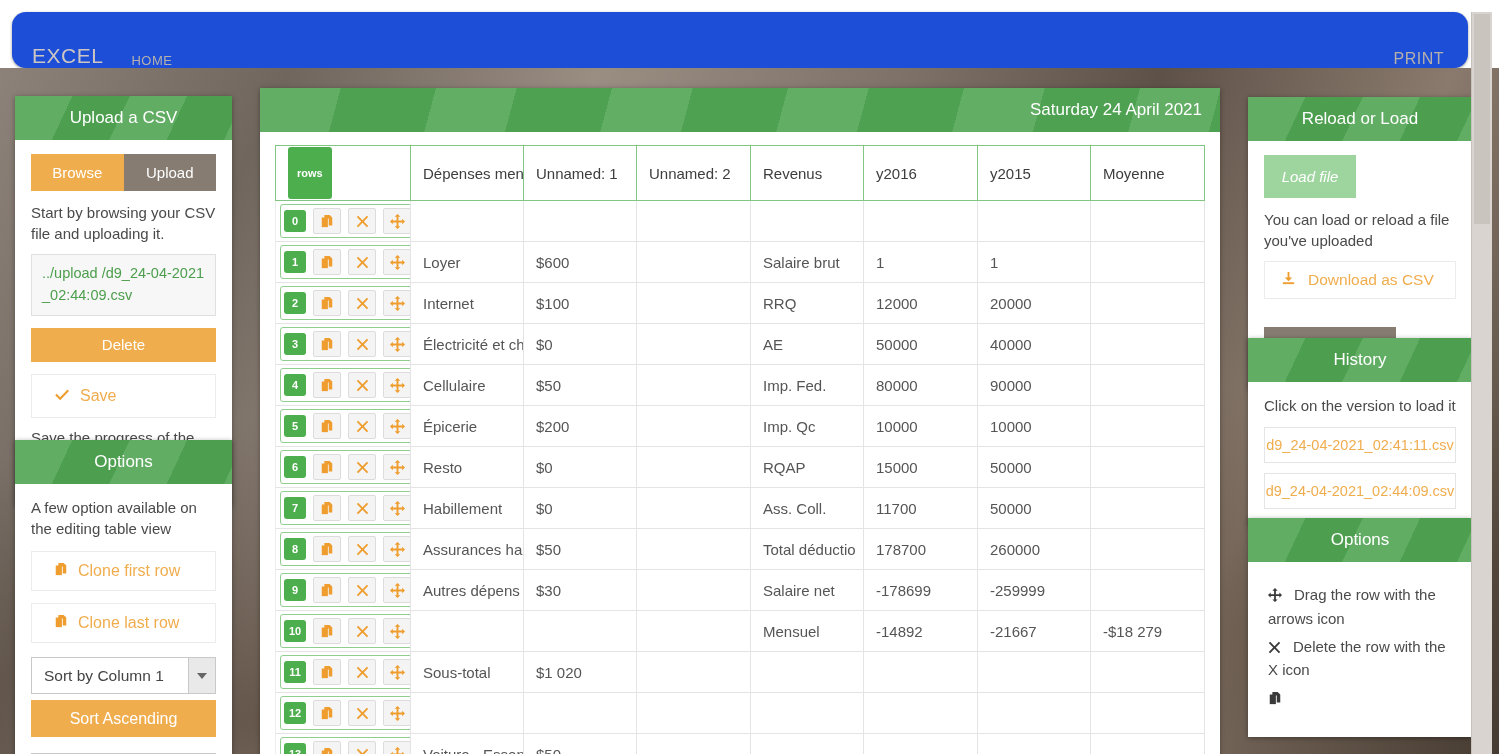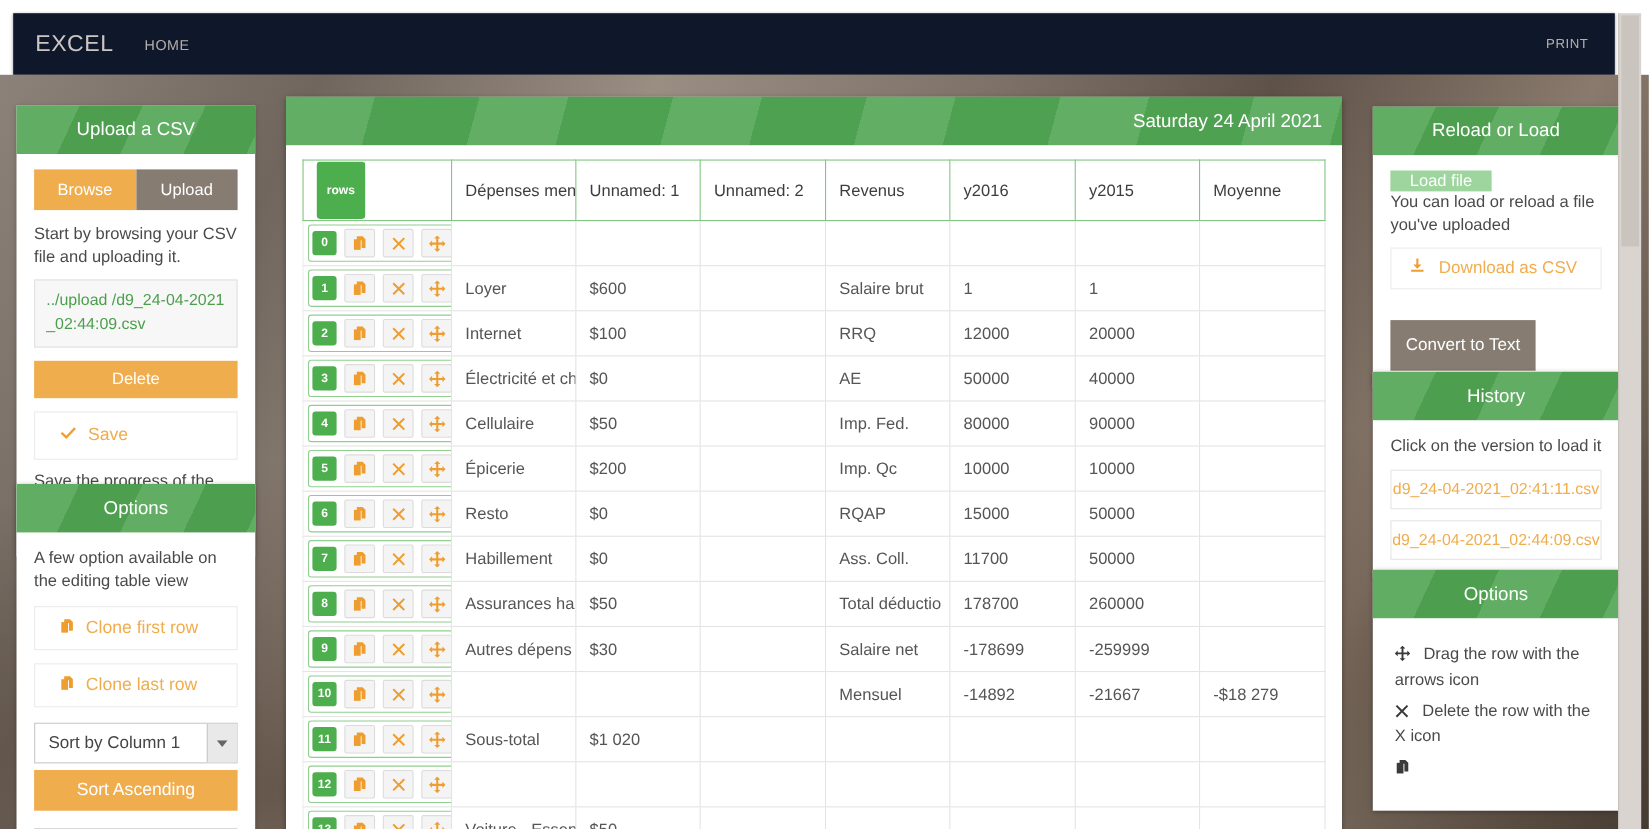--- a/index.html
+++ b/index.html
@@ -4,26 +4,27 @@
 <style>
   * { box-sizing: border-box; }
   html,body { margin:0; padding:0; }
   body {
     width:1499px; height:754px; overflow:hidden; position:relative;
     background:#ffffff; font-family:"Liberation Sans", sans-serif;
   }
   
   .navbar {
     position:absolute; left:12px; right:31px; top:12px; height:56px;
-    background:#0f172a; display:flex; align-items:center;
+    background:#1d4ed8; display:flex; align-items:flex-end;
     box-shadow:0 1px 3px rgba(0,0,0,.4);
+    border-radius:14px;
   }
   .brand { color:#cbc6c2; font-size:21px; letter-spacing:.5px; margin-left:20px; }
   .nav-link { color:#b5b0ac; font-size:13px; margin-left:28px; letter-spacing:.5px; cursor:pointer; }
-  .nav-right { margin-left:auto; margin-right:24px; color:#b5b0ac; font-size:12px; letter-spacing:.5px; cursor:pointer; }
+  .nav-right { margin-left:auto; margin-right:24px; color:#b5b0ac; font-size:16px; letter-spacing:.5px; cursor:pointer; }
   
   .bg {
     position:absolute; left:0; right:0; top:68px; bottom:0;
     background:
       radial-gradient(900px 500px at 18% 95%, rgba(62,46,34,.55), rgba(62,46,34,0) 60%),
       radial-gradient(700px 400px at 90% 80%, rgba(70,55,42,.45), rgba(70,55,42,0) 60%),
       linear-gradient(115deg,#8d8279 0%,#70665d 16%,#9a8d82 33%,#7e7268 50%,#5e5148 64%,#8a7a6d 80%,#463c33 100%);
   }
   
   .scrollbar { position:absolute; right:7px; top:12px; bottom:0; width:21px; background:#d9d4cf; border-left:1px solid #c7c1bb; }
@@ -631,21 +632,21 @@
     <td></td>
   </tr>
 
 </tbody>
   </table>
 </div>
 
 <div class="card" style="left:1248px; top:97px; width:224px;">
   <div class="card-header">Reload or Load</div>
   <div class="card-body">
-    <button class="btn btn-lightgreen" style="width:92px; height:19px; ">Load file</button>
+    <button class="btn btn-lightgreen" style="width:92px; height:43px; margin-bottom:12px;font-style:italic;">Load file</button>
     <div class="hint">You can load or reload a file you've uploaded</div>
     <button class="outline-btn" style="height:38px; margin-top:10px; padding-left:16px; gap:12px; font-size:15.5px;">
       <span class="ic"><svg width="15" height="15" viewBox="0 0 16 16" fill="currentColor">
             <path d="M7 1h2v6h3l-4 4-4-4h3z"></path>
             <path d="M2 12h12v2H2z"></path>
           </svg></span>
       <span>Download as CSV</span>
     </button>
     <button class="btn btn-taupe" style="height:46px; margin-top:28px; padding:16px 14px; font-size:15.5px;">Convert to Text</button>
   </div>

